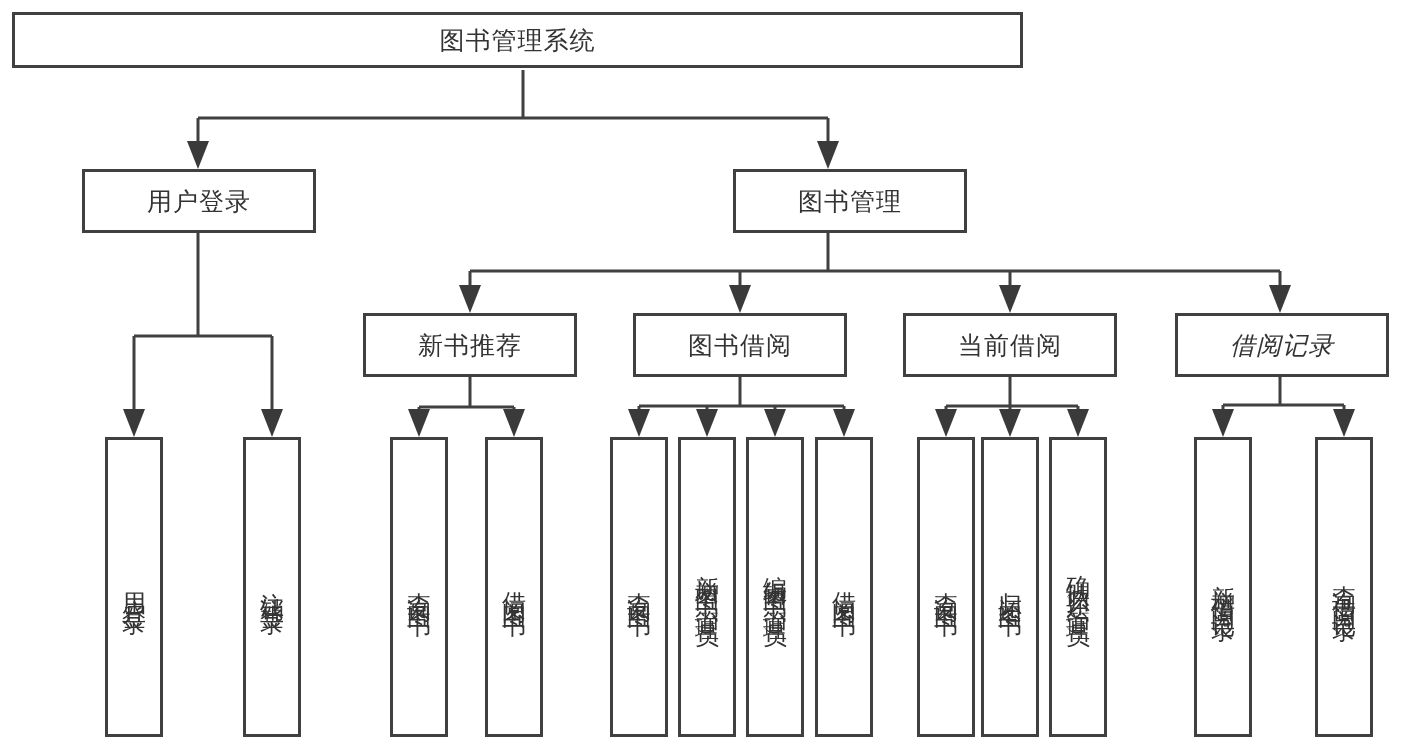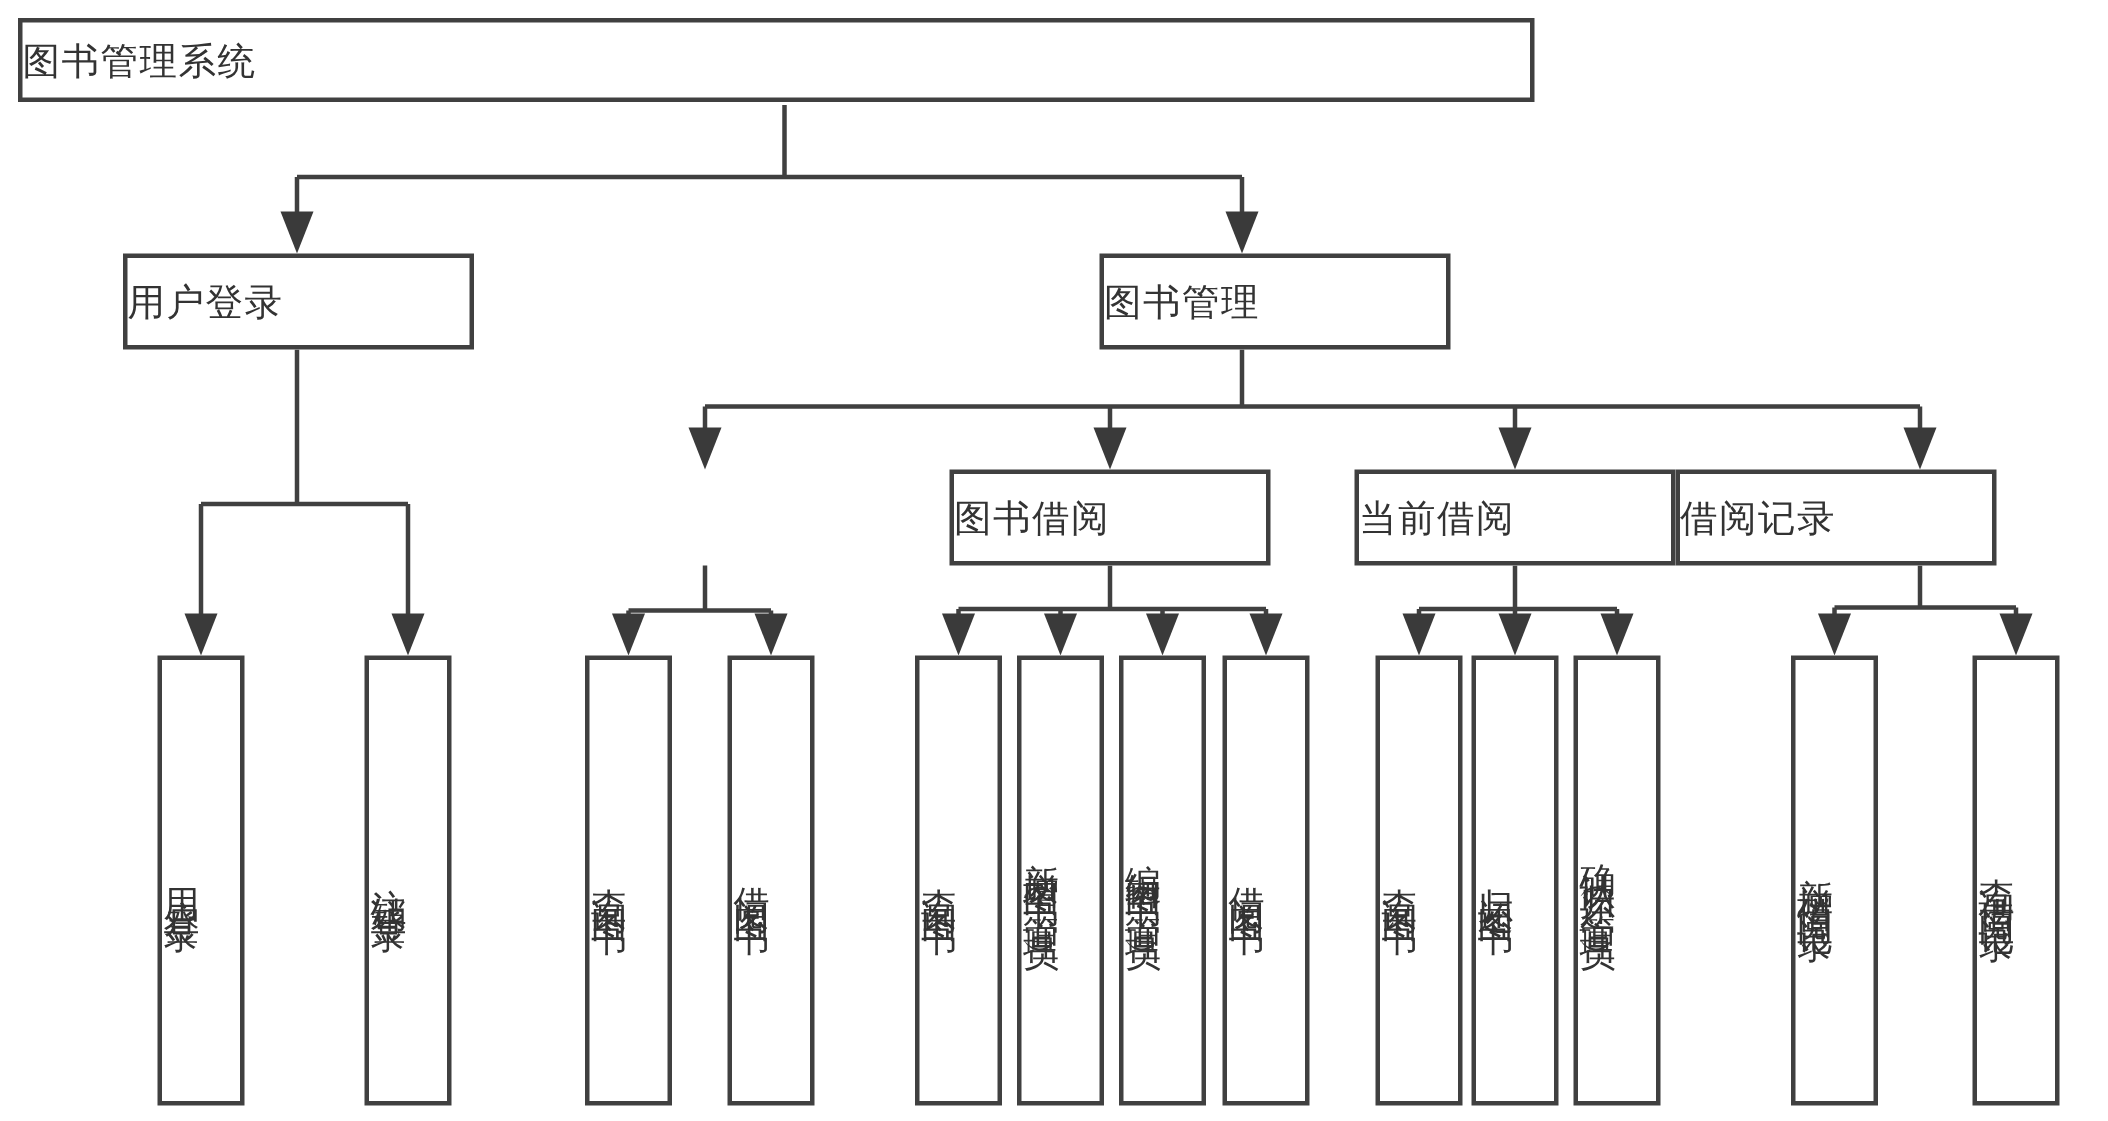--- a/index.html
+++ b/index.html
@@ -18,20 +18,21 @@
     width: 1405px; height: 747px;
     pointer-events: none;
   }
   .box {
     position: absolute;
     box-sizing: border-box;
     border: 3px solid #404040;
     background: #ffffff;
     display: flex;
     align-items: center;
+    justify-content: center;
     text-align: center;
   }
   .hlabel {
     font-size: 25px;
     color: #333333;
     letter-spacing: 1px;
     white-space: nowrap;
   }
   .root { left: 12px; top: 12px; width: 1011px; height: 56px; }
   .l2   { top: 169px; width: 234px; height: 64px; }
@@ -117,27 +118,30 @@
     <span class="hlabel">图书管理系统</span>
   </div>
 
   <div class="box l2" style="left:82px;">
     <span class="hlabel">用户登录</span>
   </div>
   <div class="box l2" style="left:733px;">
     <span class="hlabel">图书管理</span>
   </div>
 
+  <div class="box l3" style="left:363px;">
+    <span class="hlabel">新书推荐</span>
+  </div>
   <div class="box l3" style="left:633px;">
     <span class="hlabel">图书借阅</span>
   </div>
   <div class="box l3" style="left:903px;">
     <span class="hlabel">当前借阅</span>
   </div>
-  <div class="box l3" style="left:1117px;">
+  <div class="box l3" style="left:1175px;font-style:italic;">
     <span class="hlabel">借阅记录</span>
   </div>
 
   <div class="box leaf" style="left:105px;">
     <span class="vlabel">用户登录</span>
   </div>
   <div class="box leaf" style="left:243px;">
     <span class="vlabel">注销登录</span>
   </div>
 

